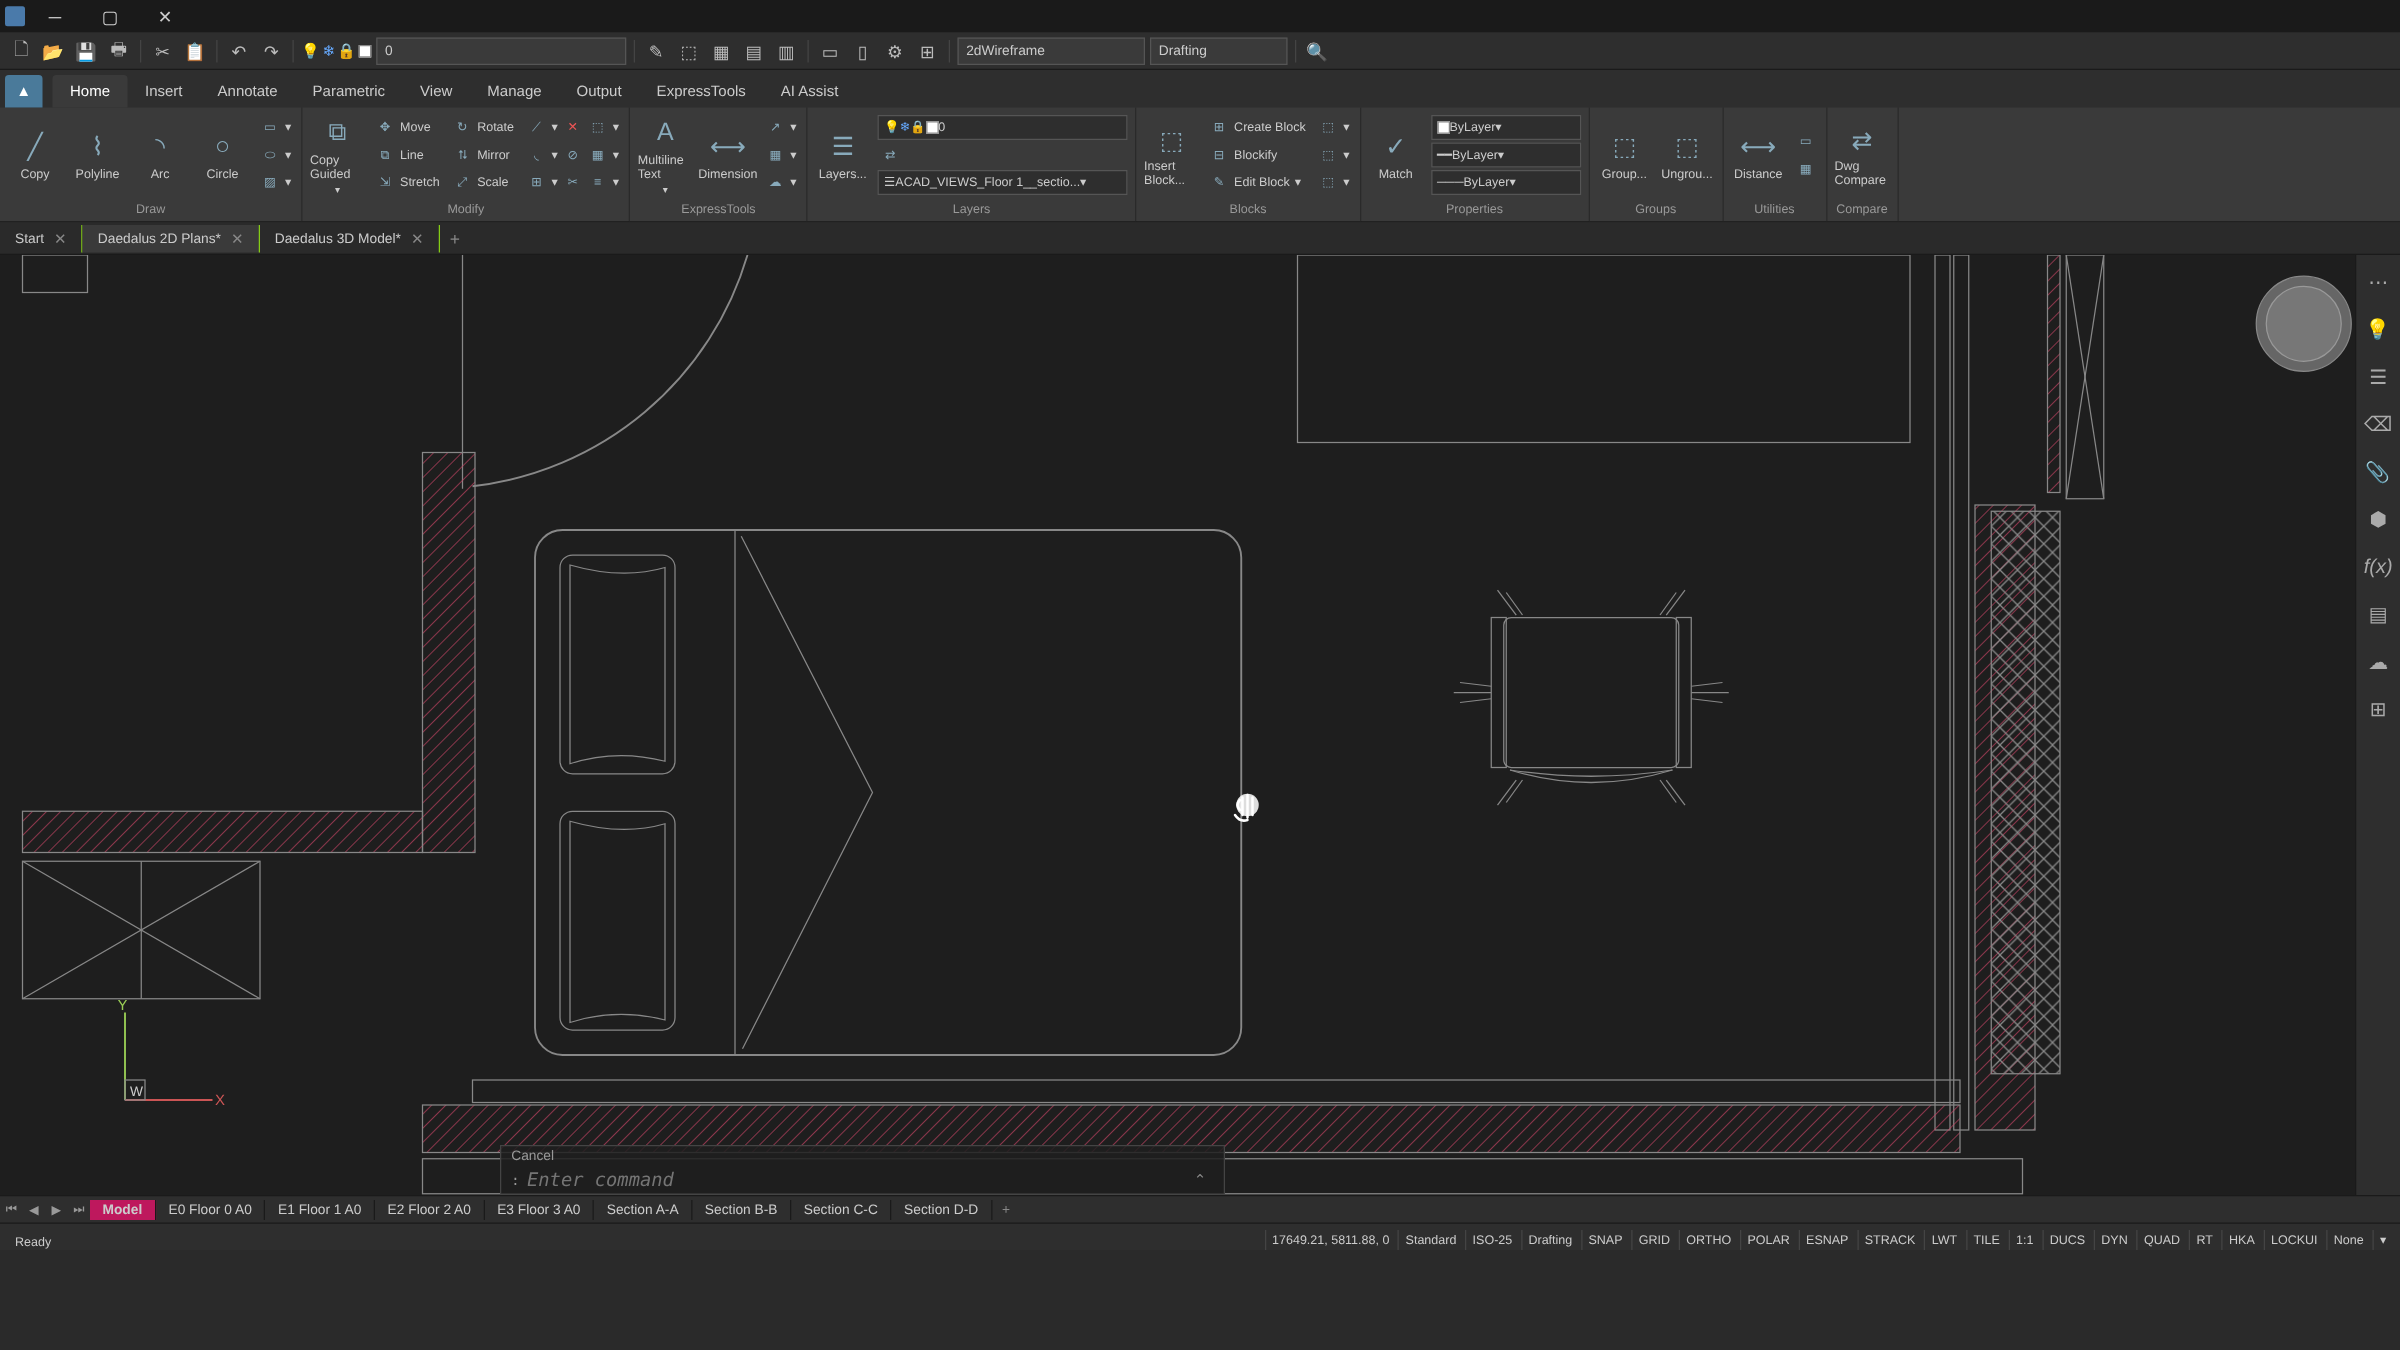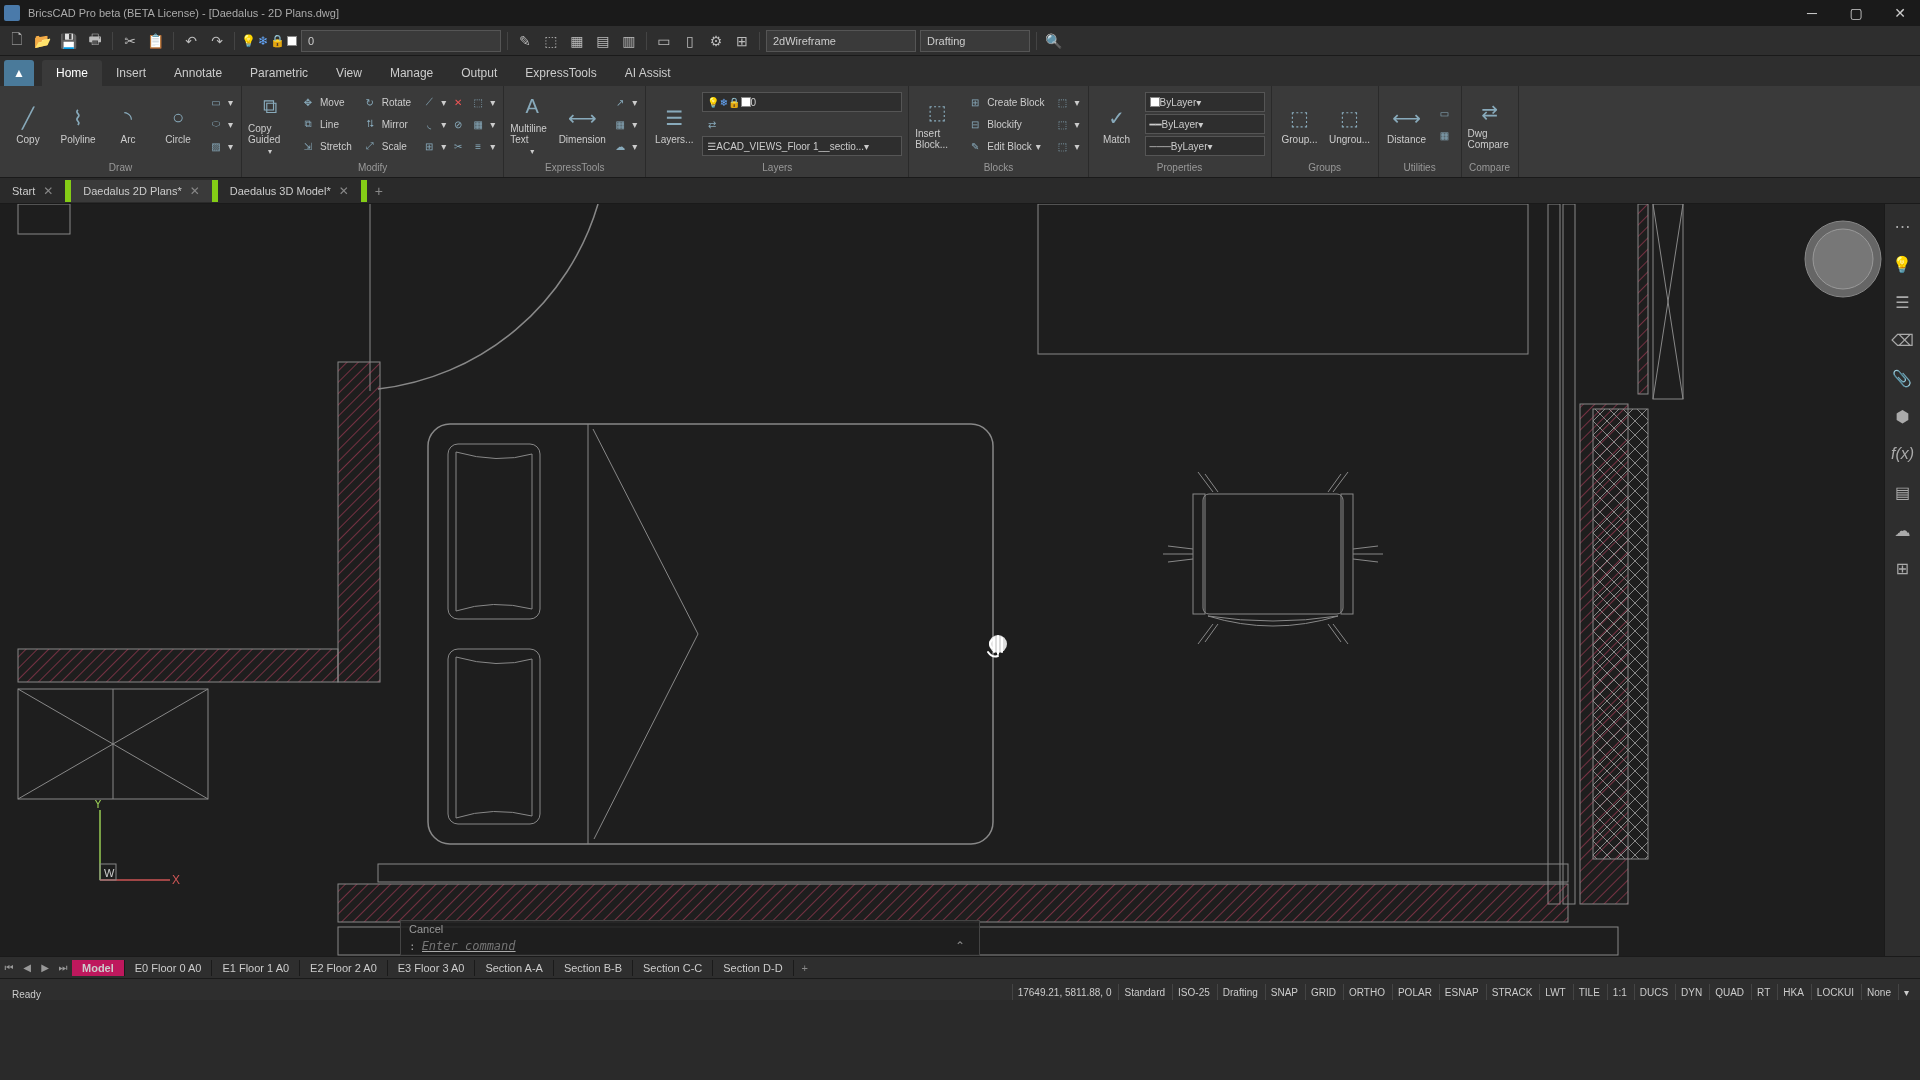--- a/index.html
+++ b/index.html
@@ -33,42 +33,42 @@
 .ribbon-panel-label { text-align: center; font-size: 10px; color: #999; padding: 2px 0; }
 .rb-big { display: flex; flex-direction: column; align-items: center; gap: 2px; width: 44px; font-size: 10px; }
 .rb-big .ico { width: 28px; height: 28px; display: flex; align-items: center; justify-content: center; font-size: 20px; color: #8ab; }
 .rb-col { display: flex; flex-direction: column; gap: 2px; }
 .rb-small { display: flex; align-items: center; gap: 4px; font-size: 10px; height: 20px; padding: 0 2px; }
 .rb-small .ico { width: 16px; height: 16px; display: flex; align-items: center; justify-content: center; color: #8ab; }
 .rb-dropdown { background: #2e2e2e; border: 1px solid #555; height: 20px; padding: 0 4px; display: flex; align-items: center; font-size: 10px; }
 
 
 .doctabs { height: 26px; background: #2a2a2a; display: flex; align-items: center; border-bottom: 1px solid #1a1a1a; }
-.doctab { padding: 4px 12px; font-size: 11px; display: flex; align-items: center; gap: 8px; border-right: 6px solid #84cc16; }
+.doctab { padding: 4px 12px; font-size: 11px; display: flex; align-items: center; gap: 8px; border-right: 1px solid #84cc16; }
 .doctab.active { background: #3a3a3a; }
 .doctab .close { font-size: 12px; cursor: pointer; color: #888; }
 .addtab { padding: 2px 8px; font-size: 14px; color: #888; }
 
 
 .canvas-area { position: relative; height: 752px; background: #1e1e1e; overflow: hidden; }
 .canvas-svg { position: absolute; top: 0; left: 0; width: 100%; height: 100%; }
 
 
 .right-tools { position: absolute; right: 0; top: 0; width: 36px; background: #2e2e2e; height: 100%; display: flex; flex-direction: column; align-items: center; gap: 14px; padding-top: 10px; border-left: 1px solid #1a1a1a; }
 .right-tool { width: 24px; height: 24px; color: #aaa; display: flex; align-items: center; justify-content: center; font-size: 16px; }
 
 
 .ucs { position: absolute; left: 80px; bottom: 56px; }
 
 
 .cmdline { position: absolute; bottom: 0; left: 400px; width: 580px; background: rgba(30,30,30,0.85); border: 1px solid #444; }
 .cmd-history { padding: 2px 8px; font-size: 11px; color: #999; font-family: Liberation Sans, sans-serif; }
 .cmd-input-row { display: flex; align-items: center; padding: 2px 8px; gap: 6px; }
 .cmd-prompt { font-family: monospace; color: #999; font-size: 11px; }
-.cmd-input { flex: 1; background: transparent; border: none; color: #aaa; font-family: monospace; font-size: 12px; font-style: italic; outline: none; text-decoration: underline; }
+.cmd-input { flex: 1; background: transparent; border: none; color: #aaa; font-family: monospace; font-size: 15px; font-style: italic; outline: none; }
 .cmd-expand { color: #888; font-size: 12px; padding: 0 6px; }
 
 
 .layouttabs { height: 22px; background: #2e2e2e; display: flex; align-items: center; border-top: 1px solid #1a1a1a; font-size: 11px; }
 .ltab-nav { display: flex; gap: 0; }
 .ltab-nav-btn { width: 18px; height: 18px; display: flex; align-items: center; justify-content: center; color: #999; font-size: 10px; }
 .ltab { padding: 2px 10px; border-right: 1px solid #1a1a1a; }
 .ltab.active { background: #be185d; font-weight: bold; }
 .ltab-add { padding: 2px 8px; color: #888; }
 
@@ -76,21 +76,20 @@
 .statusbar { height: 22px; background: #2e2e2e; display: flex; align-items: flex-end; font-size: 10px; border-top: 1px solid #1a1a1a; padding: 0 6px; gap: 2px; }
 .status-text { padding: 0 6px; }
 .status-spacer { flex: 1; }
 .status-item { padding: 0 5px; border-left: 1px solid #444; height: 16px; display: flex; align-items: center; }
 </style>
 </head>
 <body>
 
 <div class="titlebar">
   <div class="logo"></div>
-  <div class="title">BricsCAD Pro beta (BETA License) - [Daedalus - 2D Plans.dwg]</div>
   <div class="win-controls">
     <div class="win-btn">─</div>
     <div class="win-btn">▢</div>
     <div class="win-btn">✕</div>
   </div>
 </div>
 
 <div class="qat">
   <div class="qat-btn">🗋</div>
   <div class="qat-btn">📂</div>

